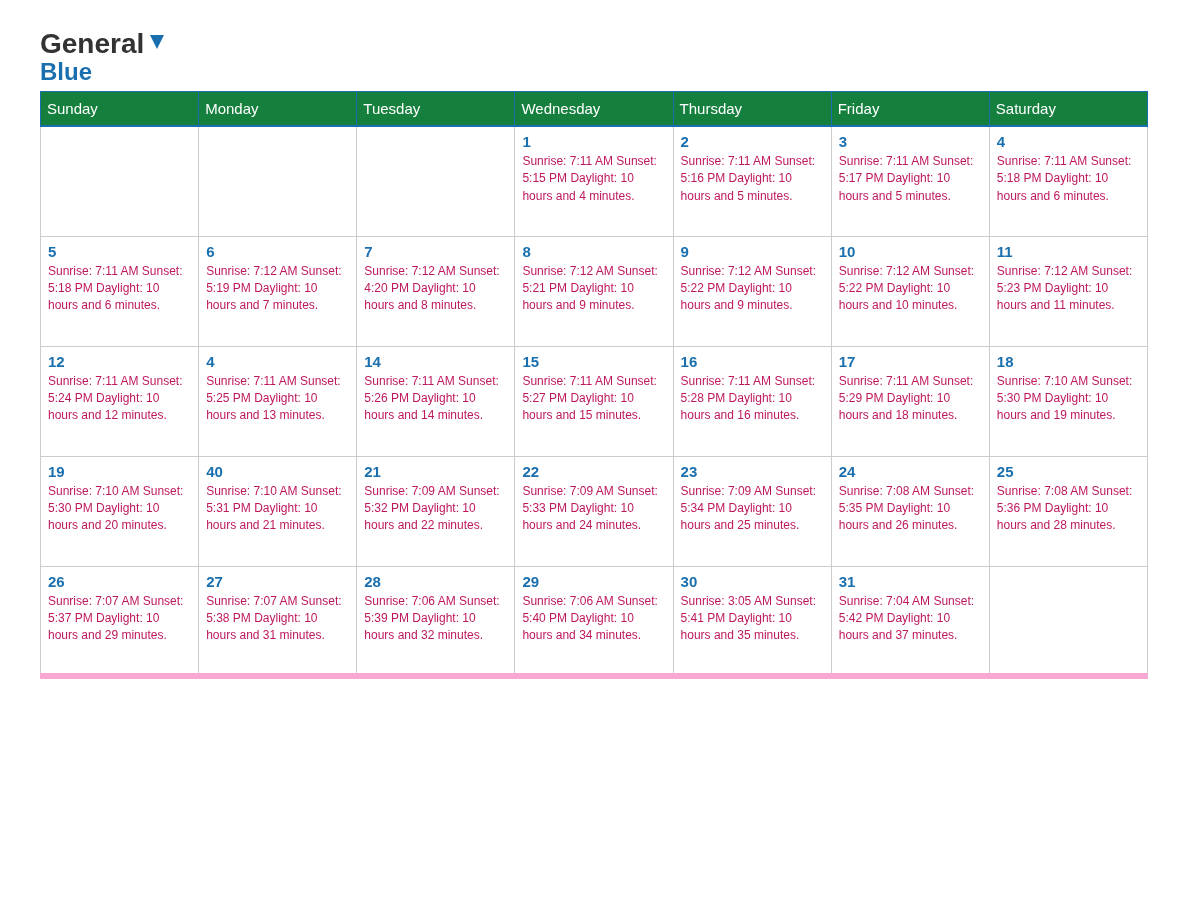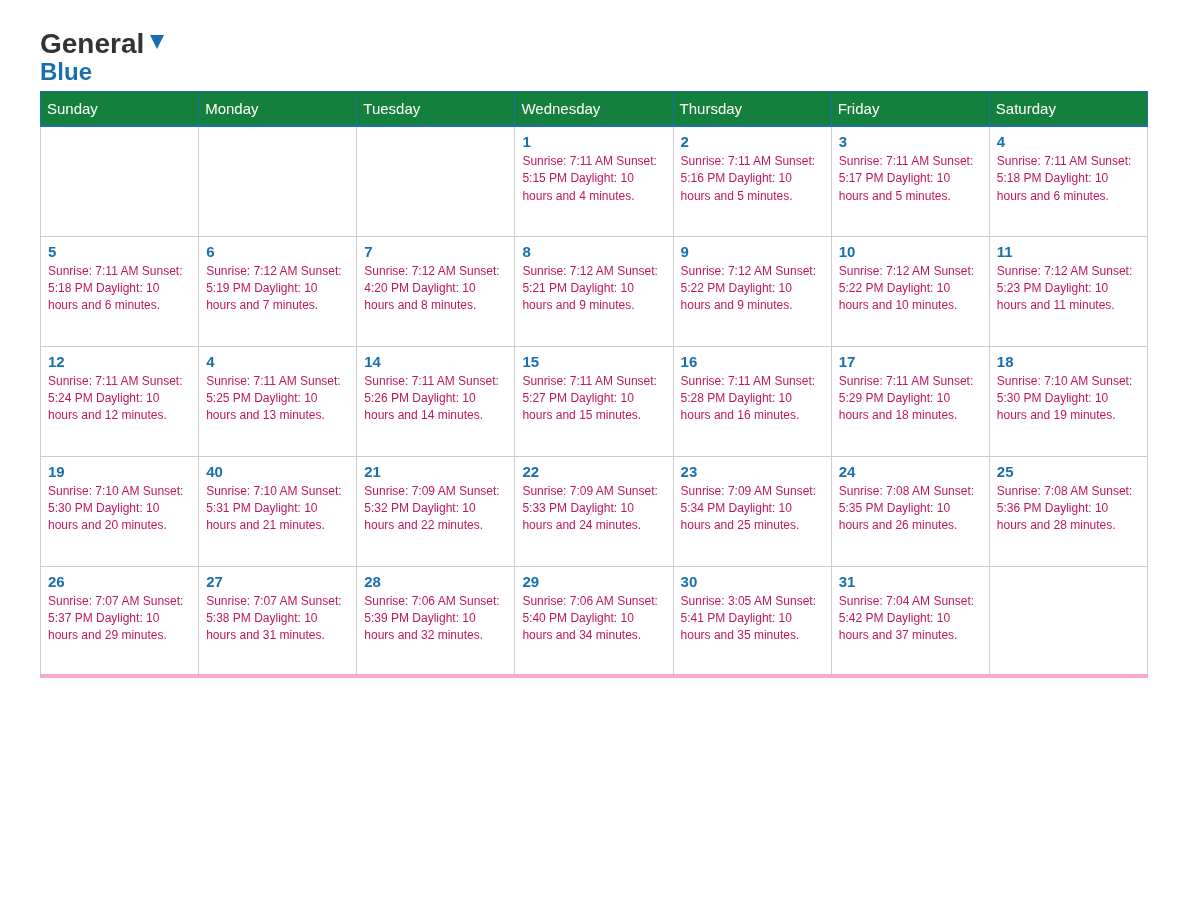--- a/index.html
+++ b/index.html
@@ -73,21 +73,21 @@
       color: #1a6faf;
       display: block;
       margin-bottom: 3px;
     }
     .day-info {
       font-size: 12px;
       color: #be185d;
       line-height: 1.45;
     }
     tbody tr:last-child td {
-      border-bottom: 4px solid #f9a8d4;
+      border-bottom: 6px solid #f9a8d4;
     }
     tbody tr:first-child td {
       border-top: 2px solid #1a6faf;
     }
     tbody tr td:first-child {
       
     }
   </style>
 </head>
 <body>

